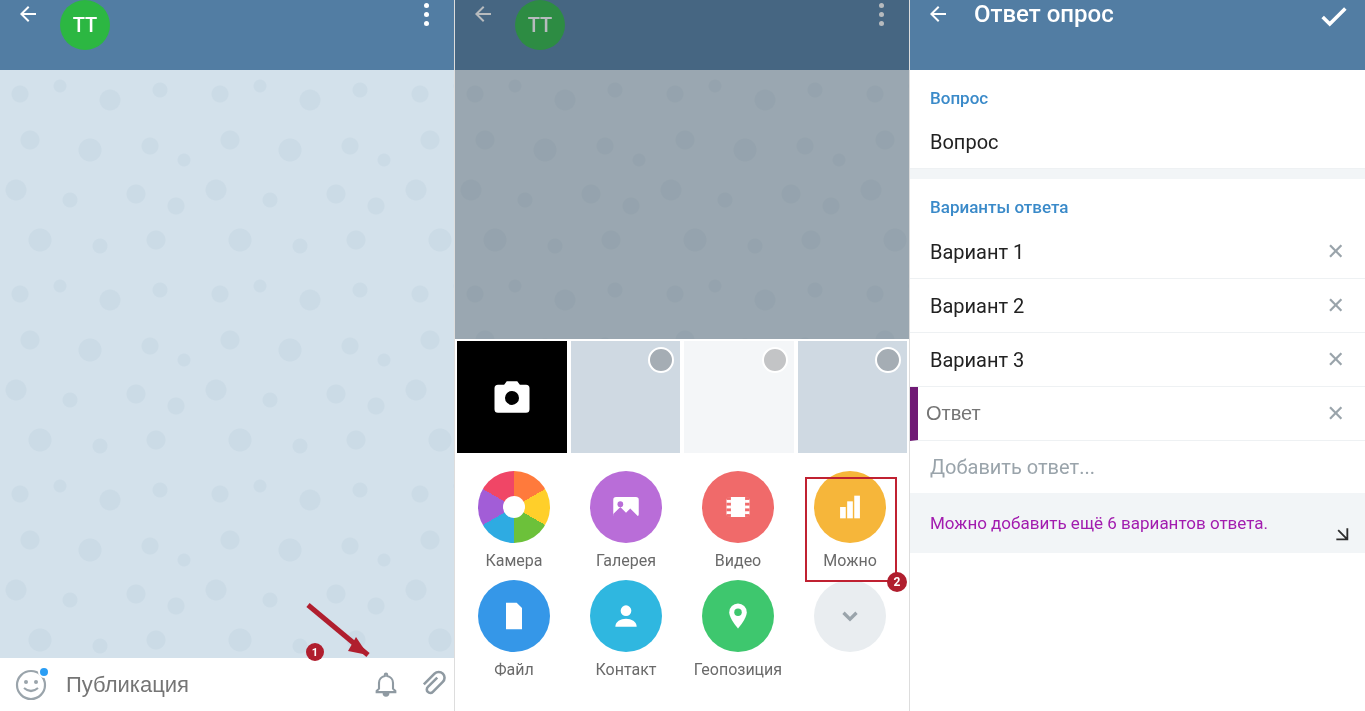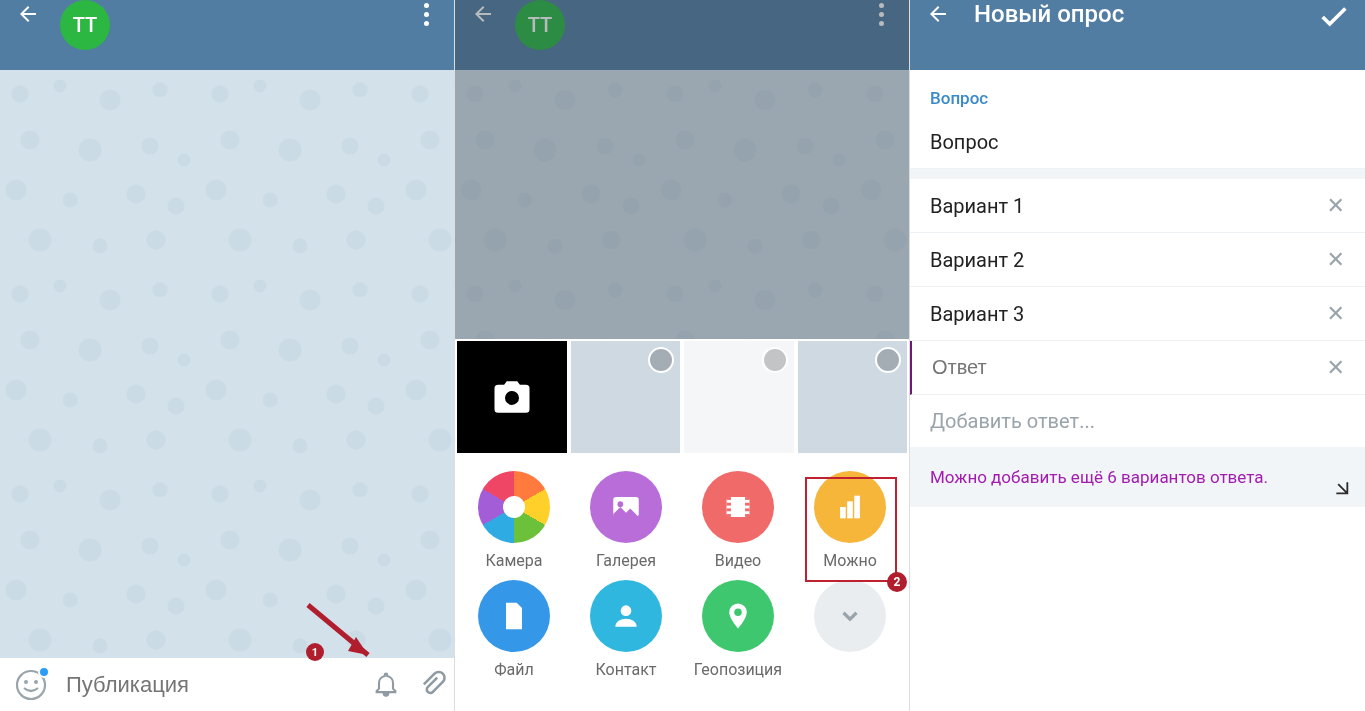--- a/index.html
+++ b/index.html
@@ -268,47 +268,48 @@
   </div>
 </div>
 
 <div class="pane pane3">
   <div class="appbar">
     <div class="back-arrow">
       <svg width="24" height="24" viewBox="0 0 24 24">
           <path d="M20 11H7.8l5.6-5.6L12 4l-8 8 8 8 1.4-1.4L7.8 13H20z" fill="#fff"></path>
         </svg>
     </div>
-    <div class="appbar-title">Новый опрос</div>
+    <div class="appbar-title">Ответ опрос</div>
     <div class="spacer"></div>
     <div class="check-icon">
       <svg width="34" height="34" viewBox="0 0 24 24">
           <path d="M4 12l5 5L20 6" fill="none" stroke="#fff" stroke-width="2.5"></path>
         </svg>
     </div>
   </div>
   <div class="form">
     <div class="section-label">Вопрос</div>
     <div class="field-row">
       <span class="txt">Вопрос</span>
     </div>
     <div class="divider"></div>
+    <div class="section-label">Варианты ответа</div>
     <div class="field-row">
       <span class="txt">Вариант 1</span>
       <span class="x">✕</span>
     </div>
     <div class="field-row">
       <span class="txt">Вариант 2</span>
       <span class="x">✕</span>
     </div>
     <div class="field-row">
       <span class="txt">Вариант 3</span>
       <span class="x">✕</span>
     </div>
-    <div class="field-row" style="border-left:2px solid #701a75;padding-left:20px">
+    <div class="field-row" style="border-left:8px solid #701a75;padding-left:8px">
       <input class="field-input" placeholder="Ответ" style="">
       <span class="x">✕</span>
     </div>
     <div class="field-row" style="color:#9aa4ab;border-bottom:none">
       <span class="txt">Добавить ответ...</span>
     </div>
     <div class="hint">
       <span>Можно добавить ещё 6 вариантов ответа.</span>
       <svg class="hint-grow" width="22" height="22" viewBox="0 0 24 24">
           <path d="M8 20h12V8M20 20L10 10" fill="none" stroke="#2c2c2c" stroke-width="2"></path>

